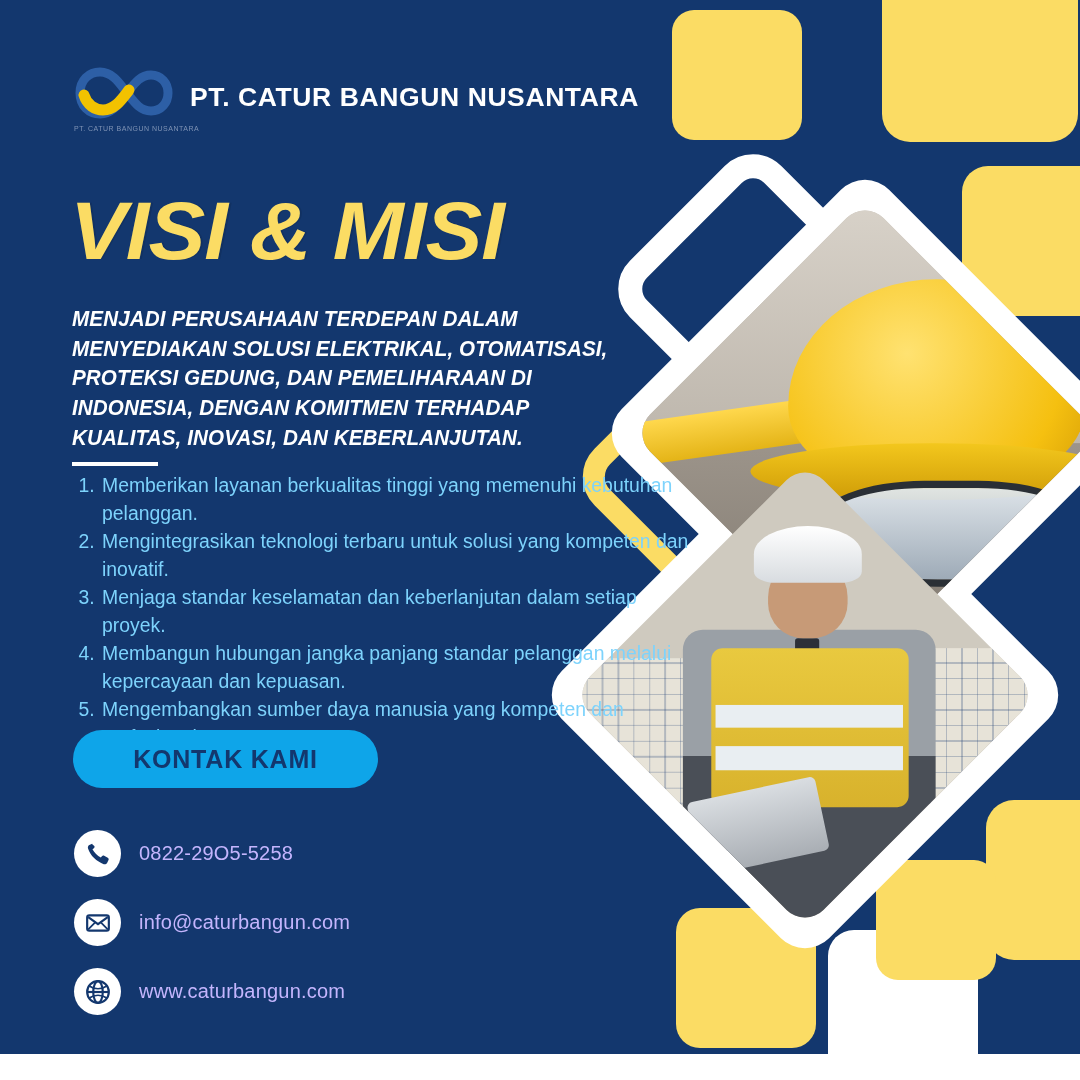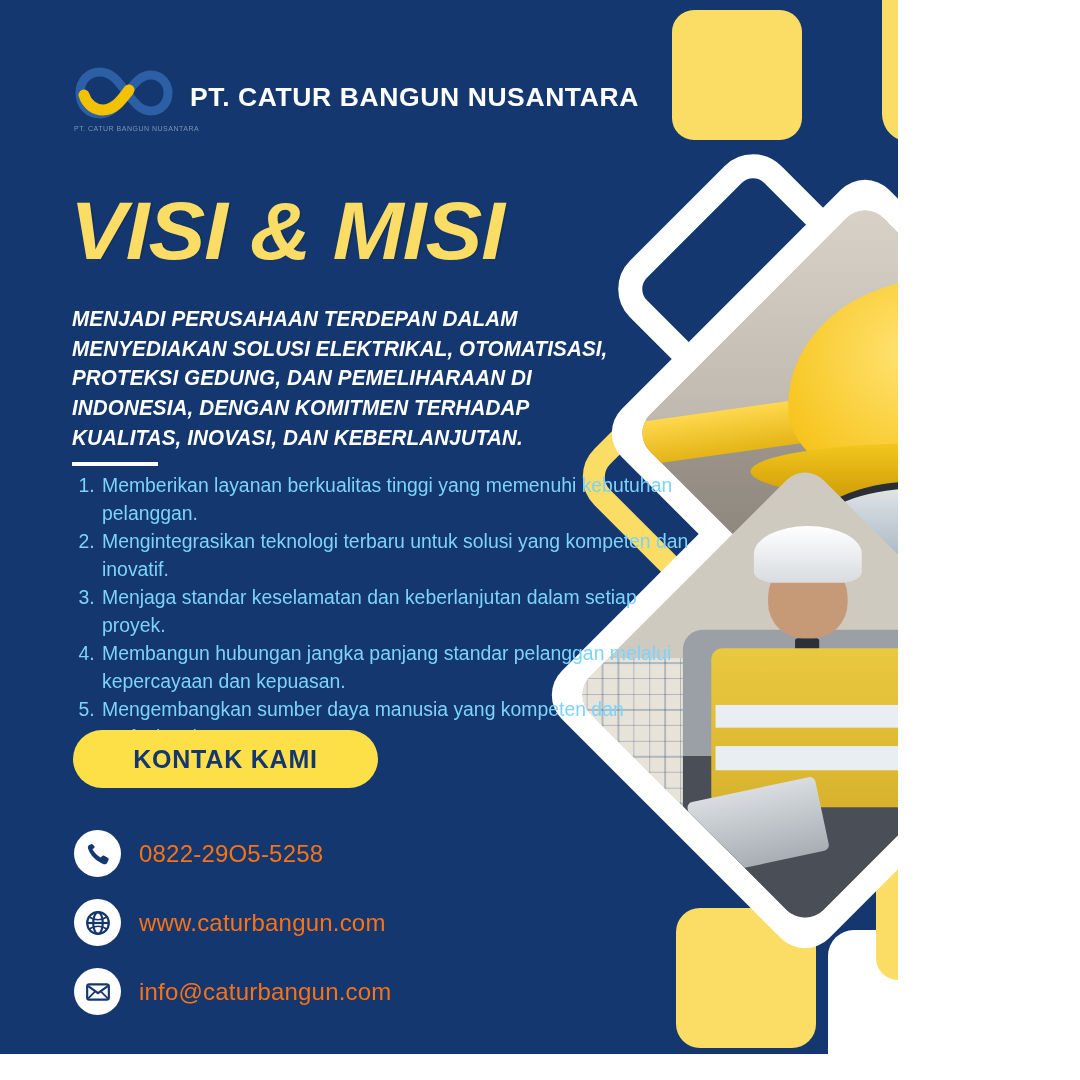--- a/index.html
+++ b/index.html
@@ -3,21 +3,21 @@
 <meta charset="utf-8">
 <style>
   * { margin:0; padding:0; box-sizing:border-box; }
   html, body {
     width:1080px; height:1080px;
     font-family:"Liberation Sans", sans-serif;
     overflow:hidden;
   }
   #poster {
     position:relative;
-    width:898px; height:1080px;
+    width:1080px; height:1080px;
     background:#13376e;
     overflow:hidden;
   }
 
   
   .sq {
     position:absolute;
     border-radius:22px;
   }
   .sq.y { background:#fbdc64; }
@@ -100,21 +100,21 @@
     line-height:1.42;
     margin-bottom:1px;
     padding-left:2px;
   }
   ol.mission li::marker { font-size:19.4px; }
 
   
   .cta {
     position:absolute; top:730px; left:73px;
     width:305px; height:58px;
-    background:#fde047;
+    background:#0ea5e9;
     border:none;
     border-radius:29px;
     color:#13376e;
     font-size:25px;
     font-weight:bold;
     letter-spacing:.8px;
     cursor:pointer;
     z-index:6;
   }
 
@@ -128,22 +128,22 @@
     margin-bottom:22px;
   }
   .cicon {
     width:47px; height:47px; border-radius:50%;
     background:#ffffff;
     display:flex; align-items:center; justify-content:center;
     flex:0 0 auto;
   }
   .cicon svg { display:block; }
   .ctext {
-    font-size:24px;
-    color:#f97316;
+    font-size:20px;
+    color:#c4b5fd;
     letter-spacing:.2px;
     white-space:nowrap;
   }
 
   
   .photo {
     position:absolute;
     border-radius:26px;
     overflow:hidden;
     z-index:4;
@@ -319,36 +319,36 @@
         <svg width="26" height="26" viewBox="0 0 24 24">
           <path d="M6.6 2.5 4 3.8c-1.1.6-1.6 1.9-1.2 3.1 1 3.2 3 6.4 5.6 8.9 2.5 2.5 5.7 4.5 8.9 5.6 1.2.4 2.5-.1 3.1-1.2l1.3-2.6c.4-.8.1-1.8-.7-2.2l-3.3-1.8c-.7-.4-1.6-.2-2.1.4l-1 1.3c-1.6-.9-3.1-2-4.4-3.3-1.3-1.3-2.4-2.8-3.3-4.4l1.3-1c.6-.5.8-1.4.4-2.1L6.9 3.2c-.1-.3-.2-.5-.3-.7z" fill="#13376e"></path>
         </svg>
       </span>
       <span class="ctext">0822-29O5-5258</span>
     </div>
 
     <div class="crow">
       <span class="cicon">
         <svg width="26" height="26" viewBox="0 0 24 24">
+          <rect x="2" y="5" width="20" height="14" rx="2" fill="none" stroke="#13376e" stroke-width="2"></rect>
+          <path d="M3 6.5 12 13l9-6.5" fill="none" stroke="#13376e" stroke-width="2"></path>
+          <path d="M3 17.8 9.2 11.6M21 17.8 14.8 11.6" fill="none" stroke="#13376e" stroke-width="1.6"></path>
+        </svg>
+      </span>
+      <span class="ctext">info@caturbangun.com</span>
+    </div>
+
+    <div class="crow">
+      <span class="cicon">
+        <svg width="26" height="26" viewBox="0 0 24 24">
           <circle cx="12" cy="12" r="10" fill="none" stroke="#13376e" stroke-width="2"></circle>
           <ellipse cx="12" cy="12" rx="4.4" ry="10" fill="none" stroke="#13376e" stroke-width="2"></ellipse>
           <line x1="2" y1="12" x2="22" y2="12" stroke="#13376e" stroke-width="2"></line>
           <path d="M4 6.5c2.2 1.6 5 2.5 8 2.5s5.8-.9 8-2.5" fill="none" stroke="#13376e" stroke-width="1.6"></path>
           <path d="M4 17.5c2.2-1.6 5-2.5 8-2.5s5.8.9 8 2.5" fill="none" stroke="#13376e" stroke-width="1.6"></path>
         </svg>
       </span>
       <span class="ctext">www.caturbangun.com</span>
     </div>
-
-    <div class="crow">
-      <span class="cicon">
-        <svg width="26" height="26" viewBox="0 0 24 24">
-          <rect x="2" y="5" width="20" height="14" rx="2" fill="none" stroke="#13376e" stroke-width="2"></rect>
-          <path d="M3 6.5 12 13l9-6.5" fill="none" stroke="#13376e" stroke-width="2"></path>
-          <path d="M3 17.8 9.2 11.6M21 17.8 14.8 11.6" fill="none" stroke="#13376e" stroke-width="1.6"></path>
-        </svg>
-      </span>
-      <span class="ctext">info@caturbangun.com</span>
-    </div>
   </div>
 
   <div class="bottom-white"></div>
 </div>
 
 </body></html>

